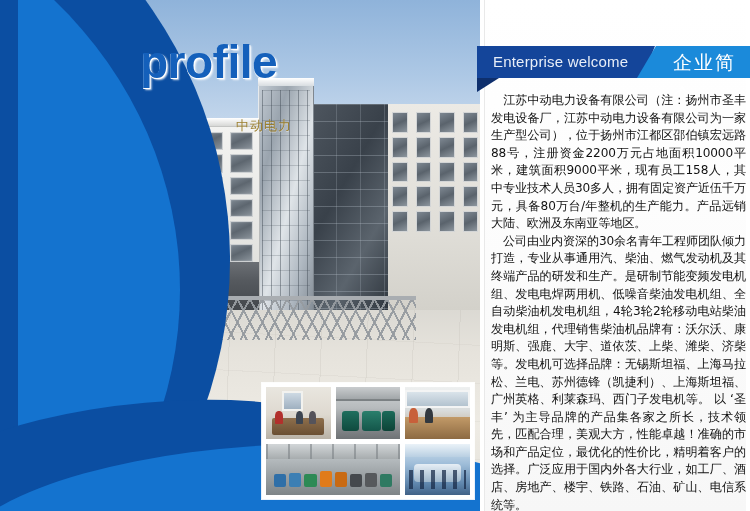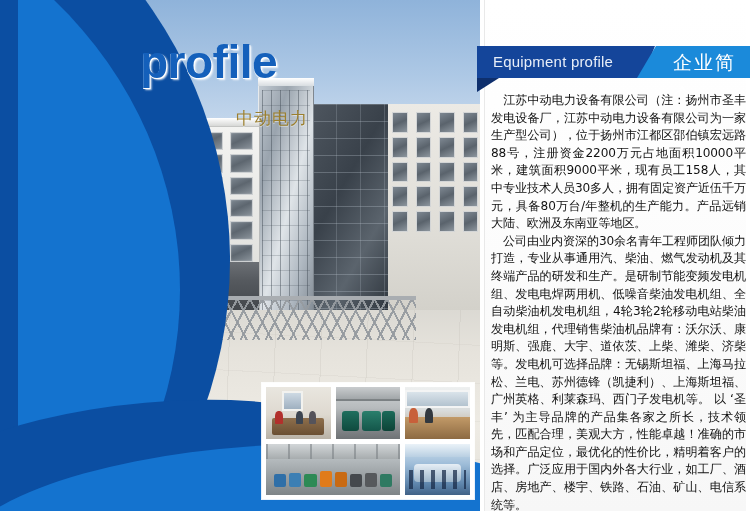--- a/index.html
+++ b/index.html
@@ -121,23 +121,23 @@
     position:absolute; left:80px; top:8px; right:2px; height:120px;
     display:grid; grid-template-columns:repeat(4,1fr); grid-template-rows:repeat(5,1fr);
     gap:4px 8px;
   }
   .bld-right .winrow div{
     background:linear-gradient(155deg,#7e8892 0%,#5a636c 50%,#8d969e 100%);
     border:1px solid #d3d5d6;
   }
   
   .roof-sign{
-    position:absolute; left:236px; top:112px;
-    font-family:Liberation Serif, serif;
-    font-size:17px; line-height:13px; color:#9b7f2e; letter-spacing:1px;
+    position:absolute; left:236px; top:120px;
+    font-family:Liberation Mono, monospace;
+    font-size:13px; line-height:13px; color:#9b7f2e; letter-spacing:1px;
     text-shadow:0 1px 0 rgba(255,255,255,.45);
     white-space:nowrap;
   }
 
   
   .gate{
     position:absolute; left:146px; top:296px; width:270px; height:44px;
     overflow:hidden;
   }
   .gate:before{
@@ -521,21 +521,21 @@
   </div>
 
   <div class="right-panel">
     <div class="right-inner">
 
       <div class="ribbon">
         <div class="ribbon-en"></div>
         <div class="ribbon-slant"></div>
         <div class="ribbon-cn"></div>
         <div class="ribbon-tail"></div>
-        <div class="ribbon-en-text">Equipment profile</div>
+        <div class="ribbon-en-text">Enterprise welcome</div>
         <div class="ribbon-cn-text">企业简介</div>
       </div>
 
       <div class="profile-text">　江苏中动电力设备有限公司（注：扬州市圣丰发电设备厂，江苏中动电力设备有限公司为一家生产型公司），位于扬州市江都区邵伯镇宏远路88号，注册资金2200万元占地面积10000平米，建筑面积9000平米，现有员工158人，其中专业技术人员30多人，拥有固定资产近伍千万元，具备80万台/年整机的生产能力。产品远销大陆、欧洲及东南亚等地区。
 　公司由业内资深的30余名青年工程师团队倾力打造，专业从事通用汽、柴油、燃气发动机及其终端产品的研发和生产。是研制节能变频发电机组、发电电焊两用机、低噪音柴油发电机组、全自动柴油机发电机组，4轮3轮2轮移动电站柴油发电机组，代理销售柴油机品牌有：沃尔沃、康明斯、强鹿、大宇、道依茨、上柴、潍柴、济柴等。发电机可选择品牌：无锡斯坦福、上海马拉松、兰电、苏州德锋（凯捷利）、上海斯坦福、广州英格、利莱森玛、西门子发电机等。 以 ‘圣丰’ 为主导品牌的产品集各家之所长，技术领先，匹配合理，美观大方，性能卓越！准确的市场和产品定位，最优化的性价比，精明着客户的选择。广泛应用于国内外各大行业，如工厂、酒店、房地产、楼宇、铁路、石油、矿山、电信系统等。</div>
 
     </div>
   </div>
 
 </div>

